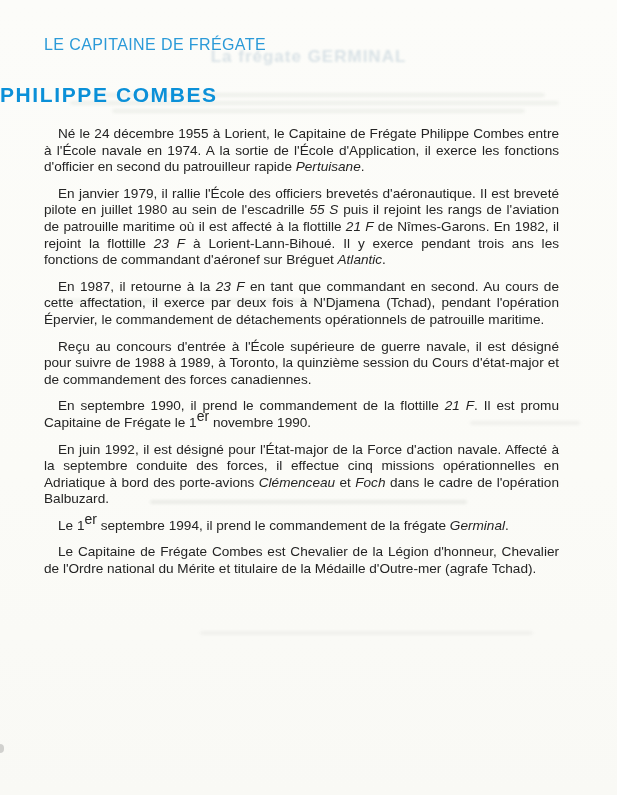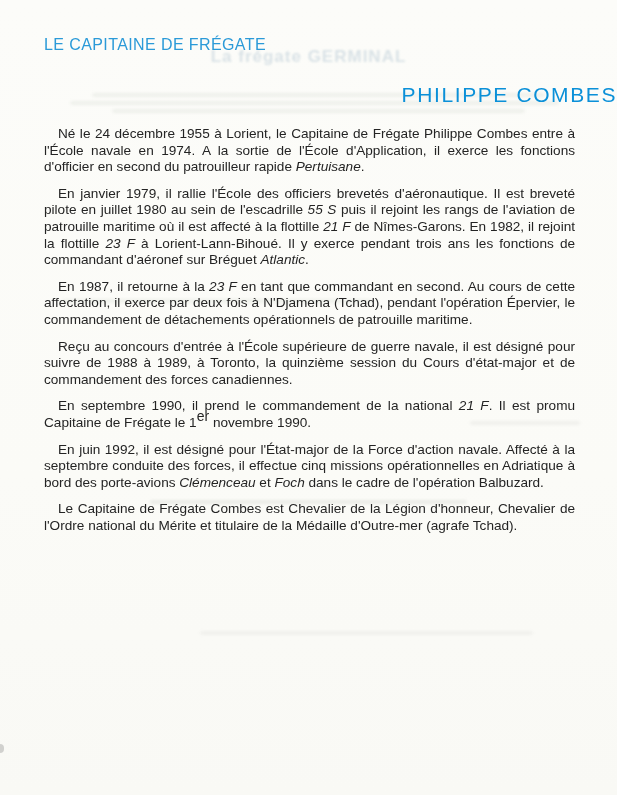--- a/index.html
+++ b/index.html
@@ -28,25 +28,25 @@
   .gb7{top:631px;left:200px;right:84px;background:rgba(150,160,150,.09);}
   .speck{position:absolute;left:0;top:744px;width:4px;height:9px;background:rgba(125,125,125,.32);border-radius:0 4px 4px 0;filter:blur(.5px);}
 
   .kicker{
     position:absolute;left:44px;top:36px;
     font-size:16px;letter-spacing:.4px;
     color:#2b9ad8;font-weight:400;text-align:center;
   }
   .title{
     position:absolute;left:0;right:0;top:83px;
-    text-align:right;font-size:21px;font-weight:normal;
+    text-align:left;font-size:21px;font-weight:bold;
     letter-spacing:1.6px;color:#0b90d8;
   }
   .bio{
-    position:absolute;left:44px;right:42px;top:126px;
+    position:absolute;left:44px;right:58px;top:126px;
     font-size:13.6px;line-height:16.6px;color:#242424;
     text-align:justify;
   }
   .bio p{margin:0 0 10px 0;text-indent:14px;}
   .bio i{font-style:italic;}
   .bio sup{font-size:14px;line-height:0;vertical-align:super;letter-spacing:0;}
 </style>
 </head>
 <body>
 
@@ -64,18 +64,19 @@
 
   <div class="kicker">LE CAPITAINE DE FRÉGATE</div>
 
   <div class="title">PHILIPPE COMBES</div>
 
   <div class="bio">
       <p><span>Né le 24 décembre 1955 à Lorient, le Capitaine de Frégate Philippe Combes entre à l'École navale en 1974. A la sortie de l'École d'Application, il exerce les fonctions d'officier en second du patrouilleur rapide </span><i>Pertuisane</i><span>.</span></p>
       <p><span>En janvier 1979, il rallie l'École des officiers brevetés d'aéronautique. Il est breveté pilote en juillet 1980 au sein de l'escadrille </span><i>55 S</i><span> puis il rejoint les rangs de l'aviation de patrouille maritime où il est affecté à la flottille </span><i>21 F</i><span> de Nîmes-Garons. En 1982, il rejoint la flottille </span><i>23 F</i><span> à Lorient-Lann-Bihoué. Il y exerce pendant trois ans les fonctions de commandant d'aéronef sur Bréguet </span><i>Atlantic</i><span>.</span></p>
       <p><span>En 1987, il retourne à la </span><i>23 F</i><span> en tant que commandant en second. Au cours de cette affectation, il exerce par deux fois à N'Djamena (Tchad), pendant l'opération Épervier, le commandement de détachements opérationnels de patrouille maritime.</span></p>
       <p><span>Reçu au concours d'entrée à l'École supérieure de guerre navale, il est désigné pour suivre de 1988 à 1989, à Toronto, la quinzième session du Cours d'état-major et de commandement des forces canadiennes.</span></p>
-      <p><span>En septembre 1990, il prend le commandement de la national </span><i>21 F</i><span>. Il est promu Capitaine de Frégate le 1</span><sup>er</sup><span> novembre 1990.</span></p>
+      <p><span>En septembre 1990, il prend le commandement de la flottille </span><i>21 F</i><span>. Il est promu Capitaine de Frégate le 1</span><sup>er</sup><span> novembre 1990.</span></p>
       <p><span>En juin 1992, il est désigné pour l'État-major de la Force d'action navale. Affecté à la septembre conduite des forces, il effectue cinq missions opérationnelles en Adriatique à bord des porte-avions </span><i>Clémenceau</i><span> et </span><i>Foch</i><span> dans le cadre de l'opération Balbuzard.</span></p>
+      <p><span>Le 1</span><sup>er</sup><span> septembre 1994, il prend le commandement de la frégate </span><i>Germinal</i><span>.</span></p>
       <p><span>Le Capitaine de Frégate Combes est Chevalier de la Légion d'honneur, Chevalier de l'Ordre national du Mérite et titulaire de la Médaille d'Outre-mer (agrafe Tchad).</span></p>
     </div>
 
 </div>
 
 </body></html>

